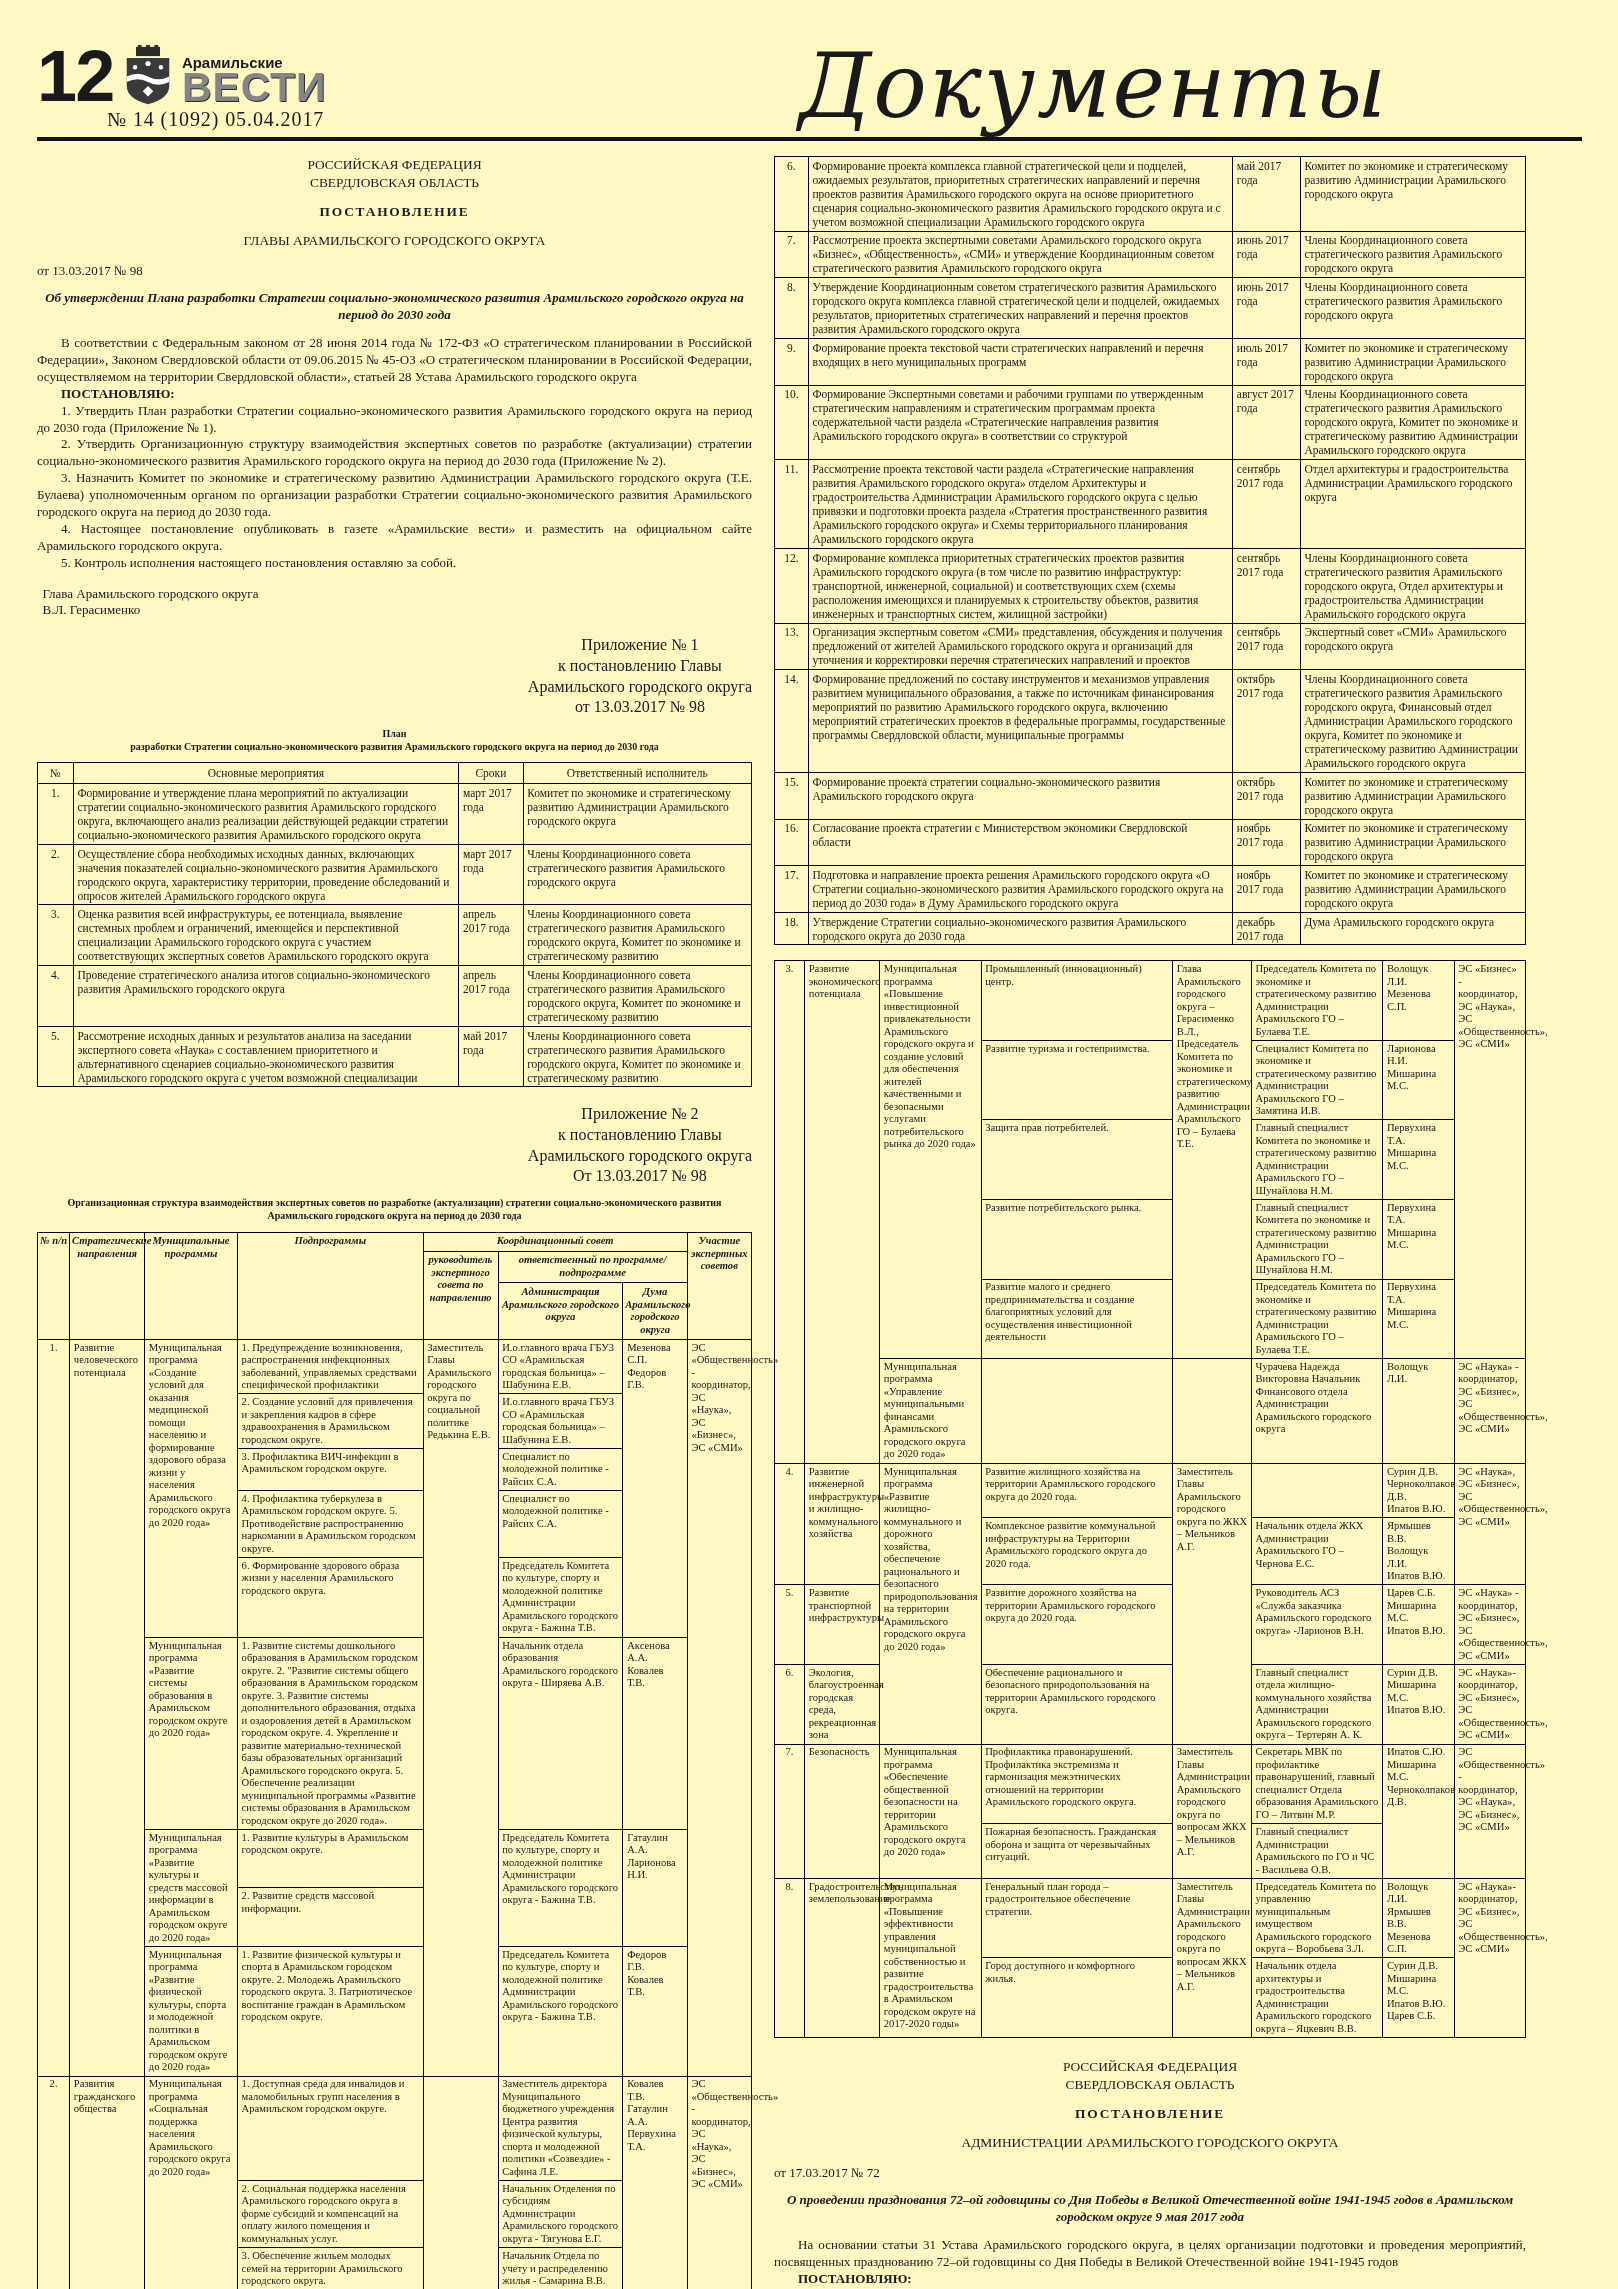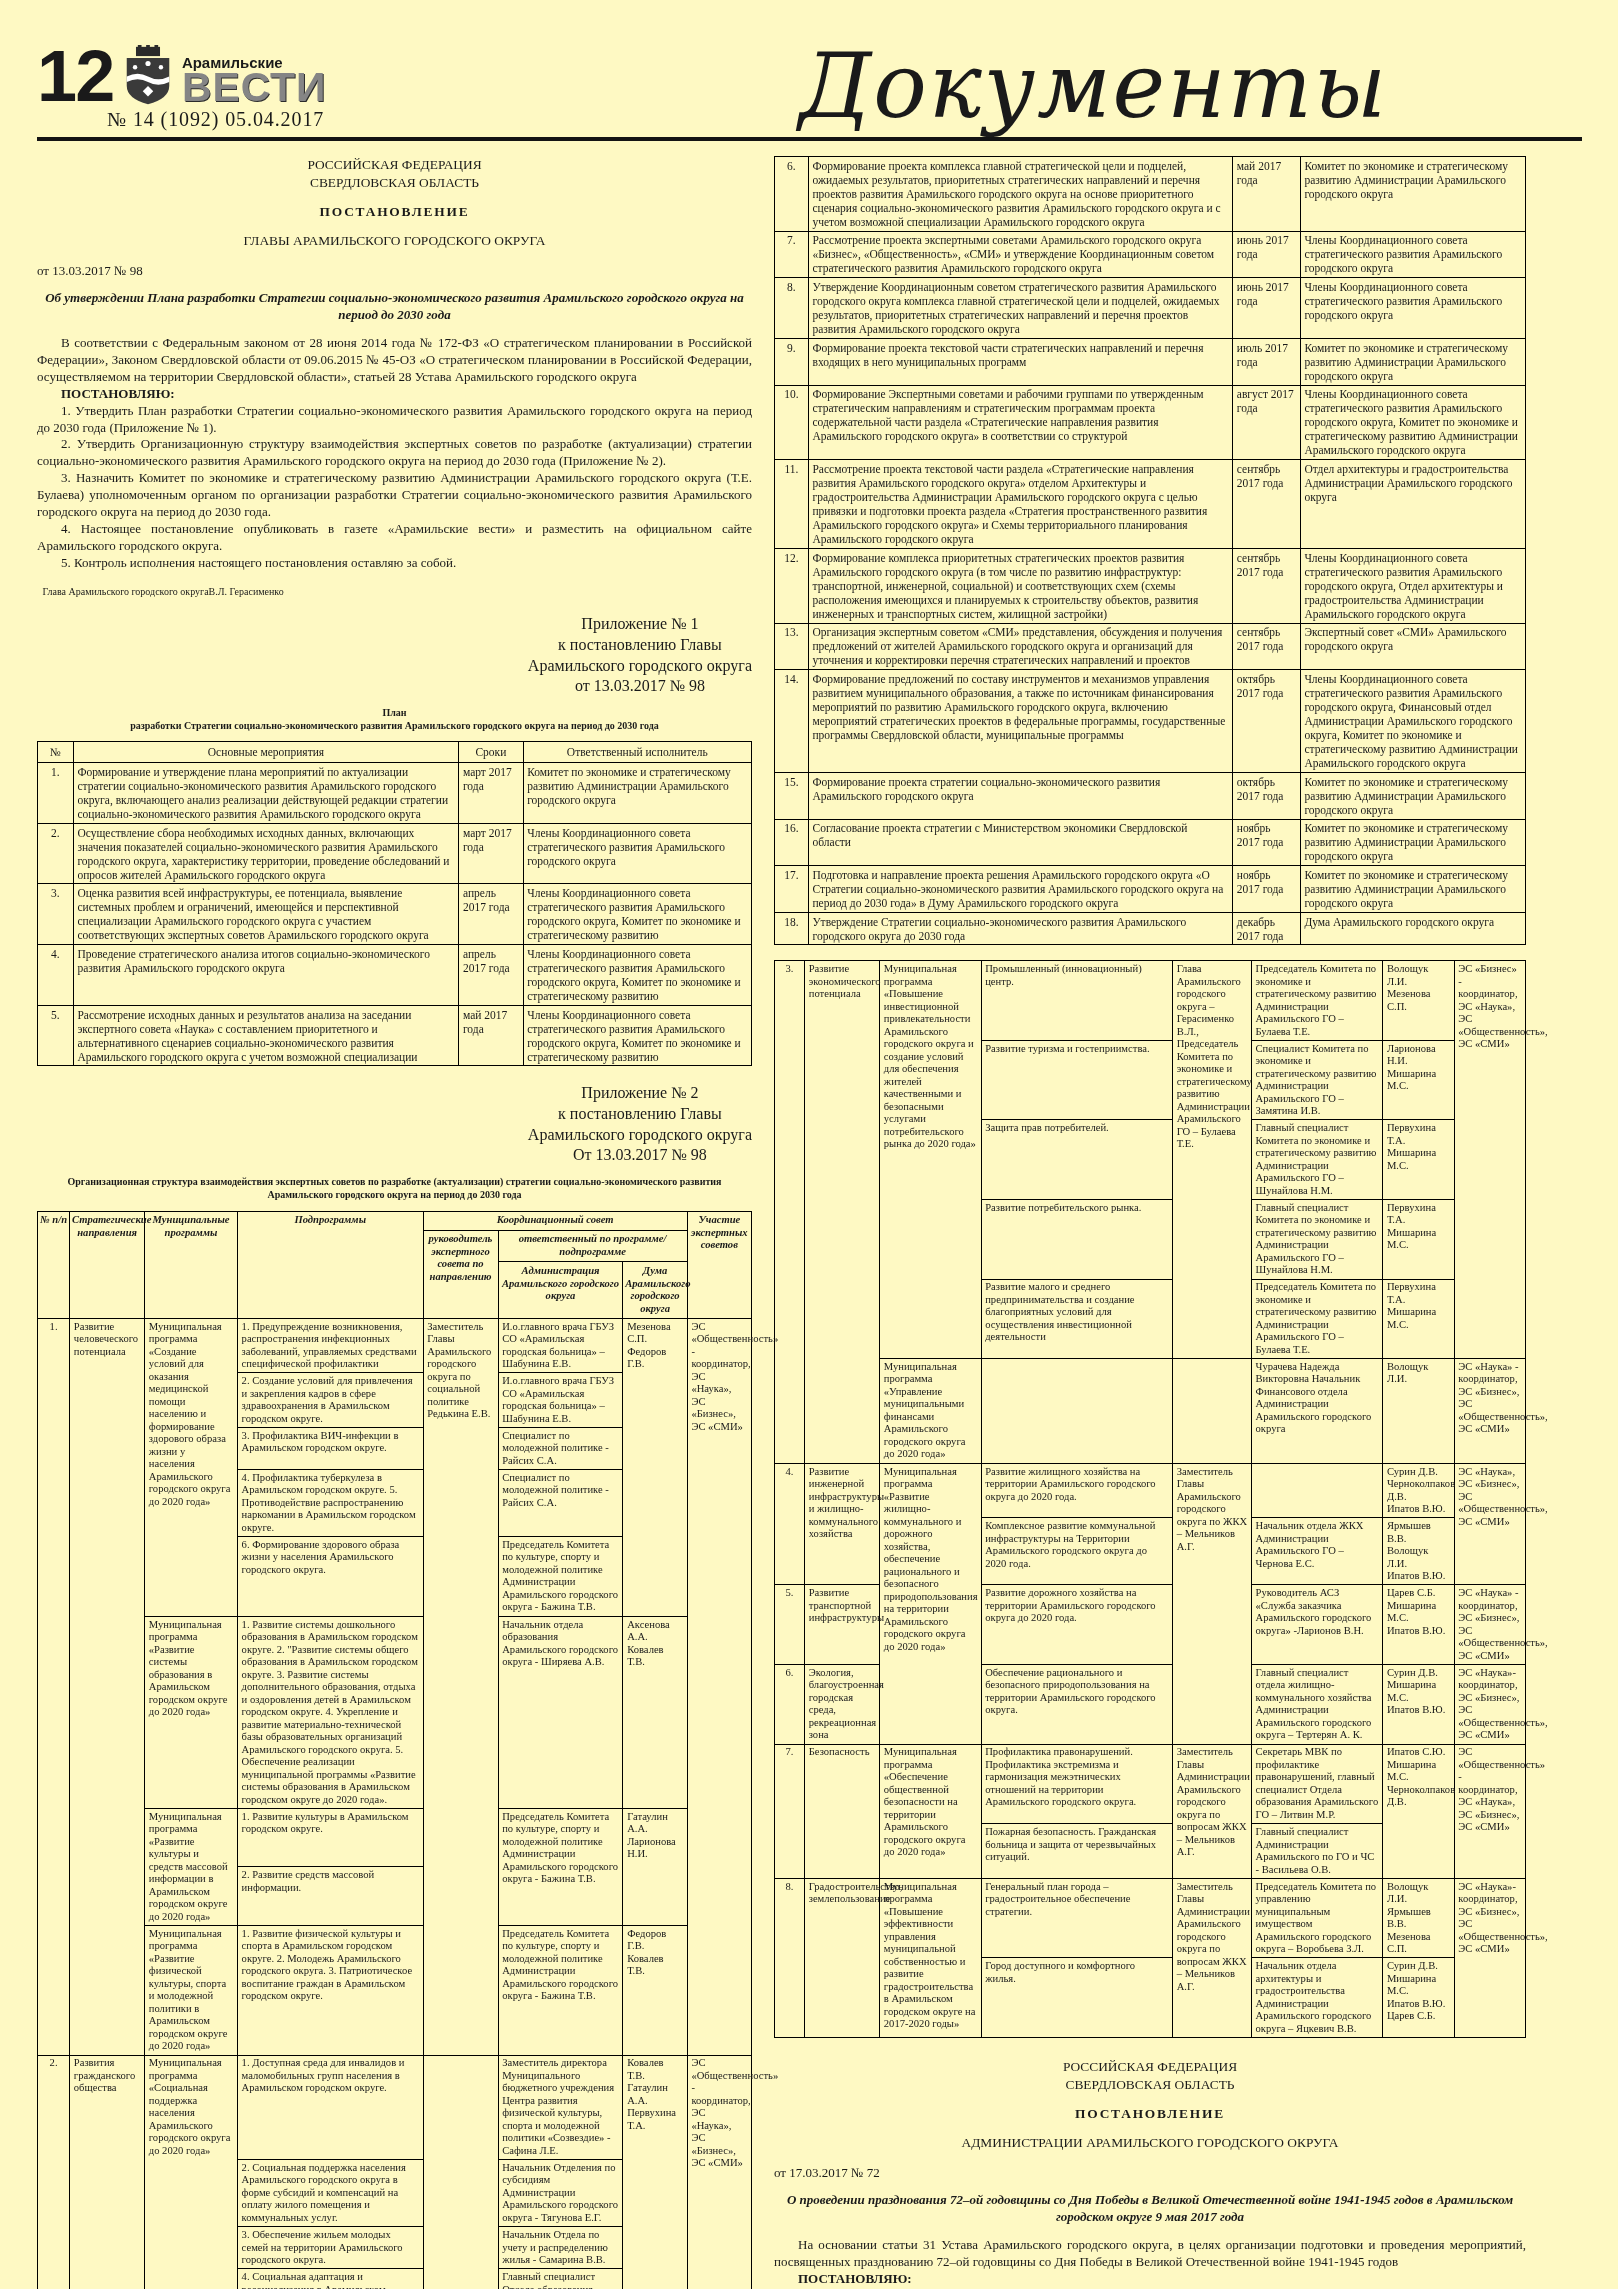--- a/index.html
+++ b/index.html
@@ -28,21 +28,21 @@
   
   .dochead{text-align:center;font-size:13.4px;line-height:1.35;}
   .dochead .t1{margin:0;}
   .dochead .t2{margin:0 0 11px 0;}
   .dochead .t3{margin:0 0 11px 0;font-weight:bold;letter-spacing:1.8px;}
   .dochead .t4{margin:0 0 13px 0;}
   .dateline{font-size:13px;margin:0 0 11px 0;text-align:left;}
   .subject{font-weight:bold;font-style:italic;text-align:center;font-size:13px;line-height:1.3;margin:0 5.5px 11px 5.5px;}
   .docbody p{margin:0;text-indent:24px;text-align:justify;font-size:13px;line-height:1.3;}
   .resolve{font-weight:bold;text-indent:24px;font-size:13.4px;margin:9.2px 0 7.4px 0;}
-  .sig{display:flex;justify-content:flex-start;font-size:10px;margin:14.8px 5.5px 0 5.5px;}
+  .sig{display:flex;justify-content:center;font-size:13px;margin:14.8px 5.5px 0 5.5px;flex-direction:column;}
   
   .annex{margin:16.6px 0 9.2px auto;width:max-content;text-align:center;font-size:16px;line-height:1.3;}
   .tbltitle{text-align:center;font-weight:bold;font-size:10px;line-height:1.3;margin:9.2px 7.4px;}
   
   table{border-collapse:collapse;width:100%;table-layout:fixed;}
   td,th{border:0.9px solid #000;vertical-align:top;padding:1.8px 3.7px;box-sizing:border-box;}
   .plan{font-size:11.5px;line-height:1.22;}
   .plan th{font-weight:normal;text-align:center;padding:2.8px;}
   .plan td:nth-child(1){text-align:center;}
   .org{font-size:10.6px;line-height:1.18;margin-bottom:13px;}
@@ -484,21 +484,21 @@
               <td rowspan="2">Муниципальная программа «Обеспечение общественной безопасности на территории Арамильского городского округа до 2020 года»</td>
               <td>Профилактика правонарушений. Профилактика экстремизма и гармонизация межэтнических отношений на территории Арамильского городского округа.</td>
               <td rowspan="2">Заместитель Главы Администрации Арамильского городского округа по вопросам ЖКХ – Мельников А.Г.</td>
               <td>Секретарь МВК по профилактике правонарушений, главный специалист Отдела образования Арамильского ГО – Литвин М.Р.</td>
               <td rowspan="2" class="nm">Ипатов С.Ю.
 Мишарина М.С.
 Черноколпаков Д.В.</td>
               <td rowspan="2">ЭС «Общественность» - координатор, ЭС «Наука», ЭС «Бизнес», ЭС «СМИ»</td>
             </tr>
             <tr>
-              <td>Пожарная безопасность. Гражданская больница и защита от черезвычайных ситуаций.</td>
+              <td>Пожарная безопасность. Гражданская оборона и защита от черезвычайных ситуаций.</td>
               <td>Главный специалист Администрации Арамильского по ГО и ЧС - Васильева О.В.</td>
             </tr>
             <tr>
               <td rowspan="2" class="c">8.</td>
               <td rowspan="2">Градостроительство, землепользование</td>
               <td rowspan="2">Муниципальная программа «Повышение эффективности управления муниципальной собственностью и развитие градостроительства в Арамильском городском округе на 2017-2020 годы»</td>
               <td>Генеральный план города – градостроительное обеспечение стратегии.</td>
               <td rowspan="2">Заместитель Главы Администрации Арамильского городского округа по вопросам ЖКХ – Мельников А.Г.</td>
               <td>Председатель Комитета по управлению муниципальным имуществом Арамильского городского округа – Воробьева З.Л.</td>
               <td class="nm">Волощук Л.И.

